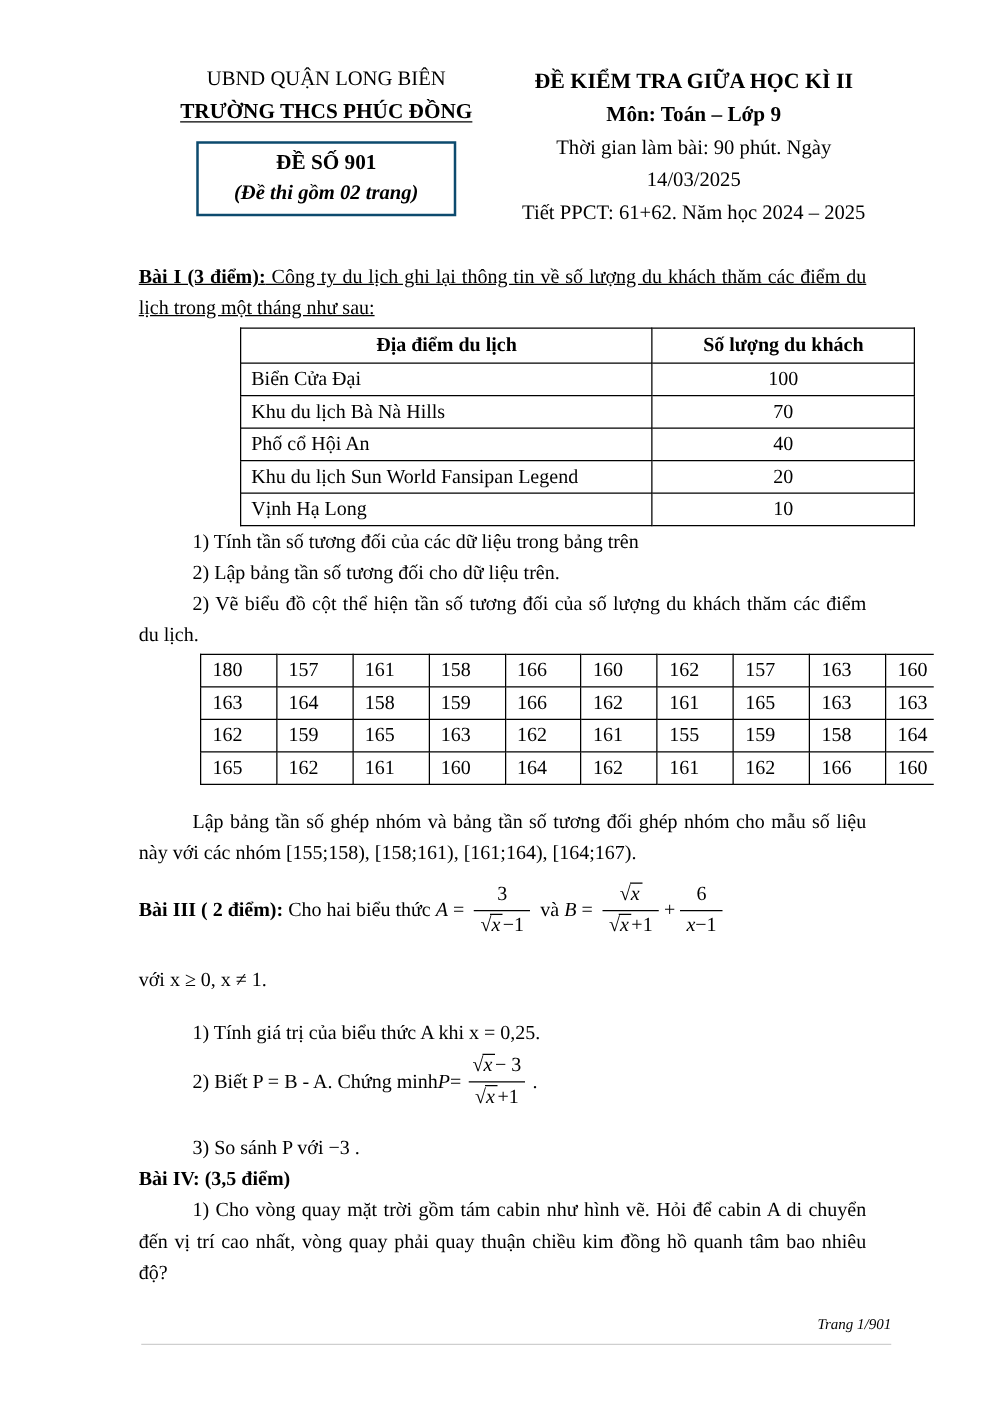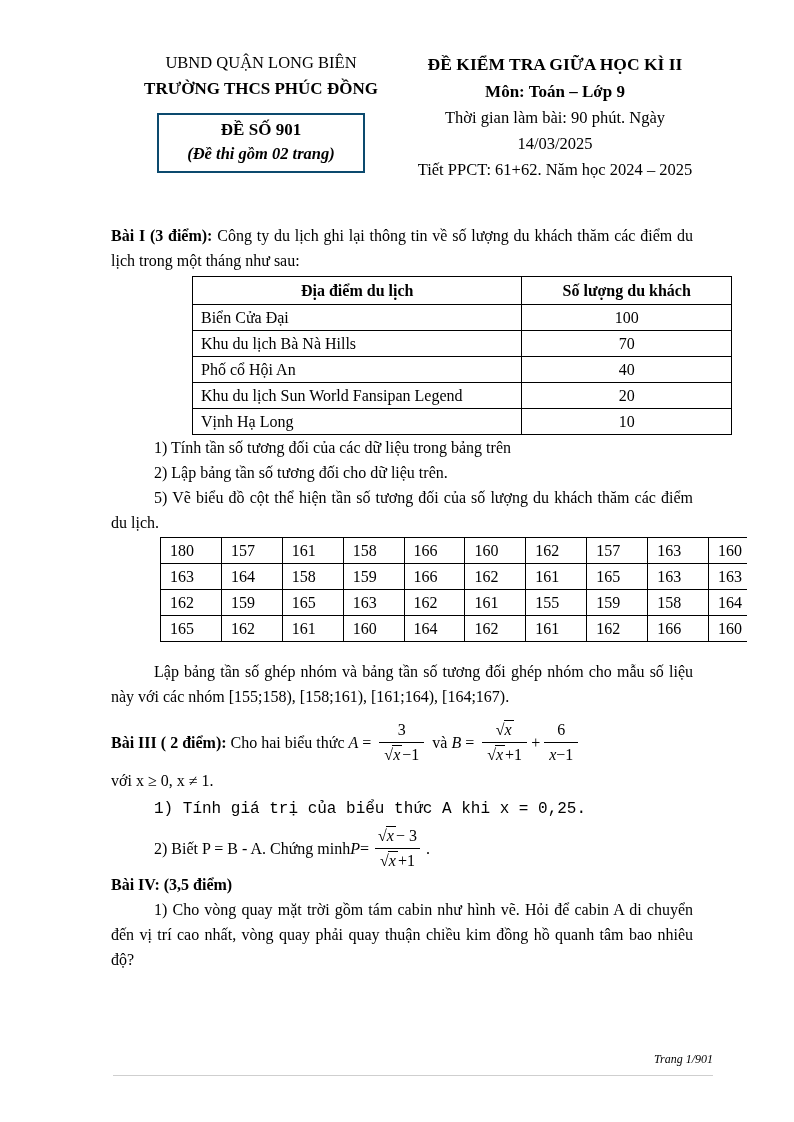--- a/index.html
+++ b/index.html
@@ -6,34 +6,34 @@
   .page{
     position:relative;width:700px;height:1122px;margin:0 auto;background:#fff;
     color:#000;font-family:"Liberation Serif","DejaVu Serif",serif;
     font-size:16px;line-height:25px;overflow:hidden;box-sizing:border-box;
     padding:50px 54px 0 64px;
   }
   
   .hdr{display:flex;align-items:flex-start;}
   .hdr-left{width:300px;text-align:center;flex-shrink:0;}
   .hdr-left .l1{font-size:16.5px;line-height:26px;}
-  .hdr-left .l2{font-size:17px;font-weight:bold;text-underline-offset:3px;line-height:26px;}
+  .hdr-left .l2{font-size:17px;font-weight:bold;text-decoration:underline;text-underline-offset:3px;line-height:26px;}
   .idbox{
     width:204px;margin:11px auto 0 auto;border:2px solid #0c4a6e;
     padding:2px 0 5px 0;text-align:center;
   }
   .idbox .bt{font-size:17px;font-weight:bold;line-height:25px;}
   .idbox .bs{font-size:16.5px;font-weight:bold;font-style:italic;line-height:24px;}
   .hdr-right{flex:1;text-align:center;padding-left:6px;}
   .hdr-right .r1{font-size:17.5px;font-weight:bold;line-height:28px;}
   .hdr-right .r2{font-size:17px;font-weight:bold;line-height:27px;}
   .hdr-right .r3,.hdr-right .r4{font-size:16.5px;line-height:26px;}
   
   .para{margin:0;text-align:justify;}
-  .sec-lead{margin-top:40px;}
+  .sec-lead{margin-top:26px;text-decoration:underline;}
   b.lbl{font-weight:bold;}
   .item{padding-left:43px;}
   .ind{ text-indent:43px;}
   
   table{border-collapse:collapse;border-radius:21px;}
   .t1{margin:3px 0 0 81px;width:540px;}
   .t1 th,.t1 td{border:1.5px solid #000;height:25px;padding:0;font-size:16px;}
   .t1 th{font-weight:bold;text-align:center;height:27px;}
   .t1 td.place{text-align:left;padding-left:8px;}
   .t1 td.cnt{text-align:center;}
@@ -44,22 +44,22 @@
   .note{margin-top:17px;}
   
   .mrow{display:flex;align-items:center;flex-wrap:nowrap;margin-top:10px;}
   .mrow .gap{white-space:pre;}
   .mi{font-style:italic;font-family:"Liberation Serif",serif;}
   .frac{display:inline-flex;flex-direction:column;align-items:center;vertical-align:middle;margin:0 4px;line-height:22px;}
   .frac .num{display:block;padding:0 5px 1px 5px;}
   .frac .den{display:block;border-top:1.4px solid #000;padding:1px 5px 0 5px;}
   .sq{white-space:nowrap;}
   .sq .rad{border-top:1.4px solid #000;font-style:italic;padding:0 2px 0 1px;margin-left:-1px;}
-  .cond{margin-top:2px;}
-  .qline{margin-top:4px;font-family:Liberation Mono, monospace;}
+  .cond{margin-top:20px;}
+  .qline{margin-top:17px;}
   .mitem{display:flex;align-items:center;padding-left:43px;margin-top:3px;}
   
   .stamp{position:absolute;left:770px;top:468px;width:106px;height:106px;pointer-events:none;opacity:.9;}
   .stamp .ring-outer{position:absolute;inset:0;border:2.5px dashed #e06570;border-radius:50%;}
   .stamp .ring-inner{position:absolute;inset:9px;border:1.5px solid #e48b93;border-radius:50%;}
   .stamp .stext{
     position:absolute;left:-1px;top:50%;transform:translateY(-50%) rotate(-90deg);
     font-family:"Liberation Sans",sans-serif;font-size:9px;font-weight:bold;
     color:#d4525e;letter-spacing:1px;line-height:9px;
   }
@@ -124,21 +124,21 @@
         </tr>
       <tr>
           <td class="place">Vịnh Hạ Long</td>
           <td class="cnt">10</td>
         </tr>
     </tbody>
   </table>
 
   <div class="item">1) Tính tần số tương đối của các dữ liệu trong bảng trên</div>
   <div class="item">2) Lập bảng tần số tương đối cho dữ liệu trên.</div>
-  <p class="para ind">5) Vẽ biểu đồ cột thể hiện tần số tương đối của số lượng du khách thăm các điểm du lịch.</p>
+  <p class="para ind">2) Vẽ biểu đồ cột thể hiện tần số tương đối của số lượng du khách thăm các điểm du lịch.</p>
 
 
   <table class="t2">
     <tbody>
       <tr>
         <td>180</td>
           <td>157</td>
           <td>161</td>
           <td>158</td>
           <td>166</td>
@@ -220,20 +220,21 @@
       <span class="gap"> </span>
     <span class="mi">P</span>
       <span class="gap"> <span>=</span> </span>
     <span class="frac">
       <span class="num"><span class="sq"><span>√</span><span class="rad">x</span></span><span>− 3</span></span>
       <span class="den"><span class="sq"><span>√</span><span class="rad">x</span></span><span>+1</span></span>
     </span>
     <span>.</span>
   </div>
 
+  <div class="item qline">3) So sánh P với −3 .</div>
 
   <div><b class="lbl">Bài IV: (3,5 điểm)</b></div>
   <p class="para ind">1) Cho vòng quay mặt trời gồm tám cabin như hình vẽ. Hỏi để cabin A di chuyển đến vị trí cao nhất, vòng quay phải quay thuận chiều kim đồng hồ quanh tâm bao nhiêu độ?</p>
 
   <div class="stamp">
     <div class="ring-outer"></div>
     <div class="ring-inner"></div>
     <span class="stext">NHẬN</span>
   </div>
 

